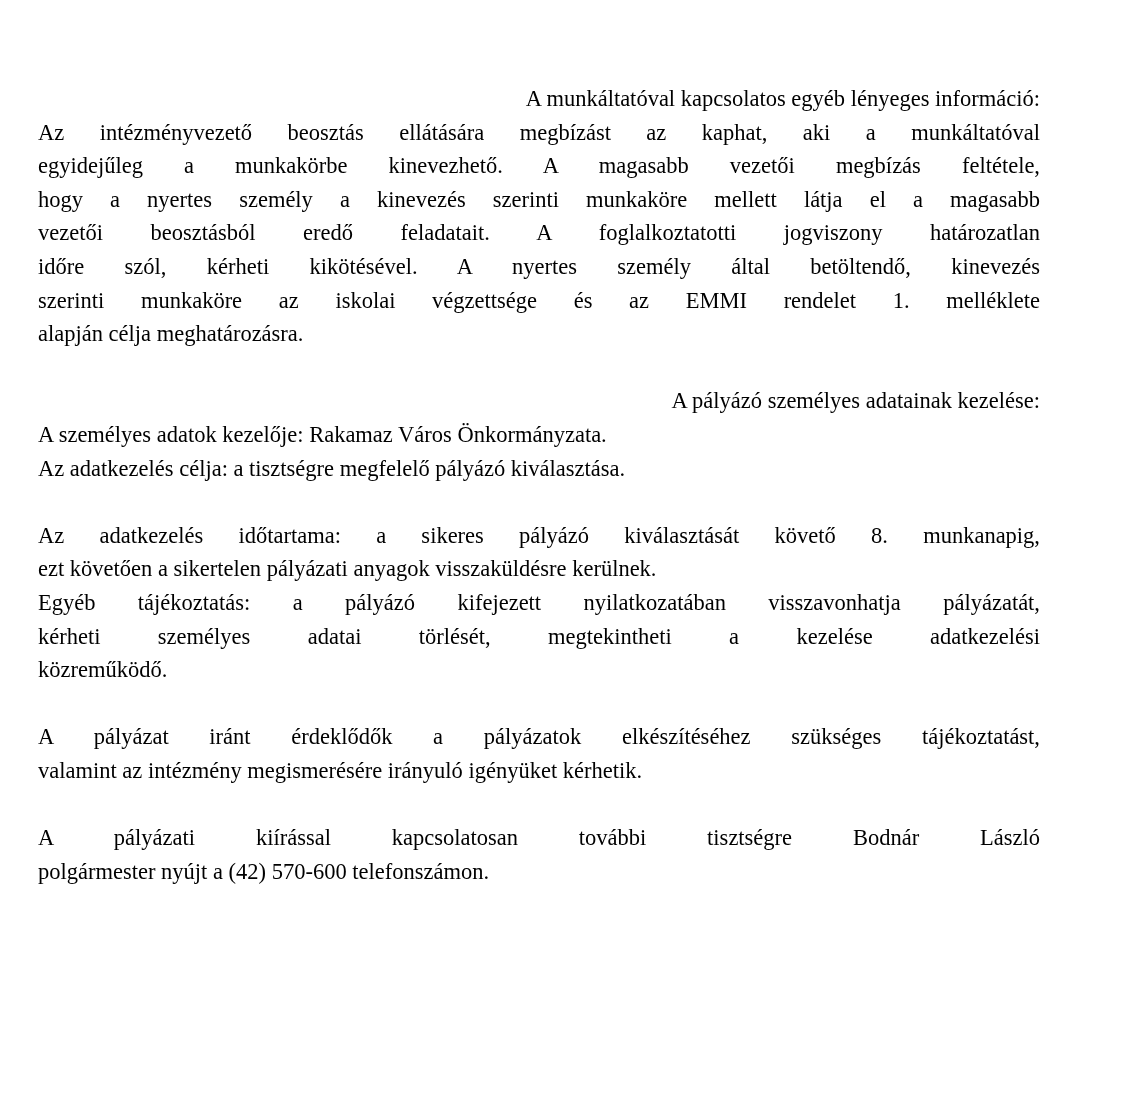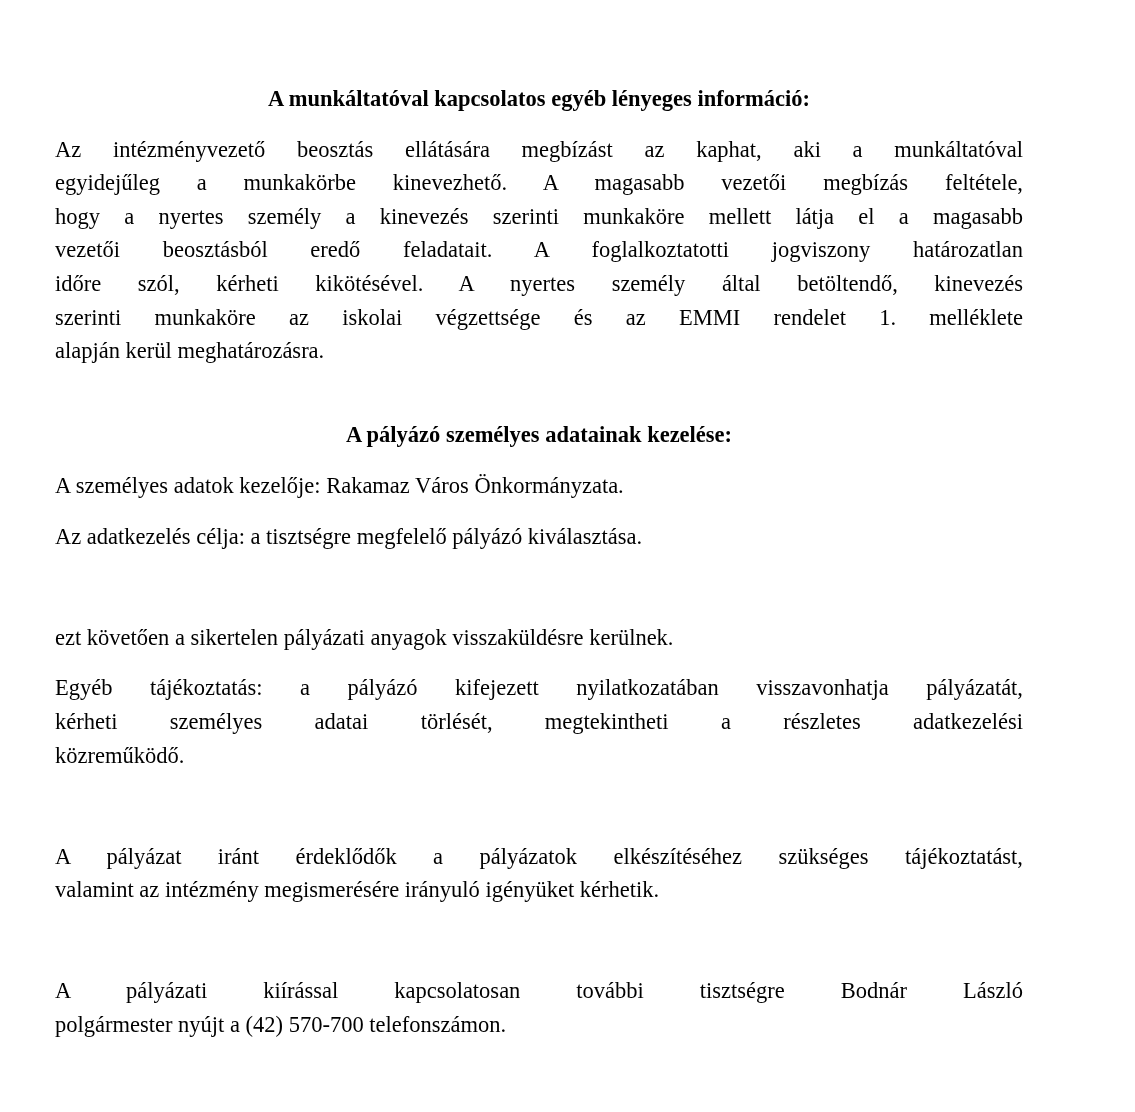--- a/index.html
+++ b/index.html
@@ -14,24 +14,24 @@
     position: absolute;
     left: 38px;
     top: 82px;
     width: 1002px;
     color: #000000;
     font-family: "Liberation Serif", "DejaVu Serif", serif;
     font-size: 22.5px;
     line-height: 33.6px;
   }
   .h {
-    font-weight: bold;
-    text-align: center;
+    font-weight: normal;
+    text-align: right;
   }
-  .p { margin: 17px; }
+  .p { margin: 0; }
   
   .jl {
     text-align: justify;
     text-align-last: justify;
     white-space: normal;
   }
   
   .ll {
     text-align: left;
   }
@@ -46,55 +46,56 @@
 
   <div class="h">A munkáltatóval kapcsolatos egyéb lényeges információ:</div>
 
   <div class="p">
     <div class="jl">Az intézményvezető beosztás ellátására megbízást az kaphat, aki a munkáltatóval</div>
     <div class="jl">egyidejűleg a munkakörbe kinevezhető. A magasabb vezetői megbízás feltétele,</div>
     <div class="jl">hogy a nyertes személy a kinevezés szerinti munkaköre mellett látja el a magasabb</div>
     <div class="jl">vezetői beosztásból eredő feladatait. A foglalkoztatotti jogviszony határozatlan</div>
     <div class="jl">időre szól, kérheti kikötésével. A nyertes személy által betöltendő, kinevezés</div>
     <div class="jl">szerinti munkaköre az iskolai végzettsége és az EMMI rendelet 1. melléklete</div>
-    <div class="ll">alapján kerül meghatározásra.</div>
+    <div class="ll">alapján célja meghatározásra.</div>
   </div>
 
   <div class="spacer"></div>
 
   <div class="h">A pályázó személyes adatainak kezelése:</div>
 
   <div class="p">
     <div class="ll">A személyes adatok kezelője: Rakamaz Város Önkormányzata.</div>
   </div>
 
   <div class="p">
     <div class="ll">Az adatkezelés célja: a tisztségre megfelelő pályázó kiválasztása.</div>
   </div>
 
   <div class="spacer"></div>
 
   <div class="p">
+    <div class="jl">Az adatkezelés időtartama: a sikeres pályázó kiválasztását követő 8. munkanapig,</div>
     <div class="ll">ezt követően a sikertelen pályázati anyagok visszaküldésre kerülnek.</div>
   </div>
 
 
   <div class="p">
     <div class="jl">Egyéb tájékoztatás: a pályázó kifejezett nyilatkozatában visszavonhatja pályázatát,</div>
-    <div class="jl">kérheti személyes adatai törlését, megtekintheti a részletes adatkezelési</div>
+    <div class="jl">kérheti személyes adatai törlését, megtekintheti a kezelése adatkezelési</div>
     <div class="ll">közreműködő.</div>
   </div>
 
   <div class="spacer"></div>
 
   <div class="p">
     <div class="jl">A pályázat iránt érdeklődők a pályázatok elkészítéséhez szükséges tájékoztatást,</div>
     <div class="ll">valamint az intézmény megismerésére irányuló igényüket kérhetik.</div>
   </div>
 
   <div class="spacer"></div>
 
   <div class="p">
     <div class="jl">A pályázati kiírással kapcsolatosan további tisztségre Bodnár László</div>
-    <div class="ll">polgármester nyújt a (42) 570-700 telefonszámon.</div>
+    <div class="ll">polgármester nyújt a (42) 570-600 telefonszámon.</div>
   </div>
 
 </div>
 
 </body></html>

